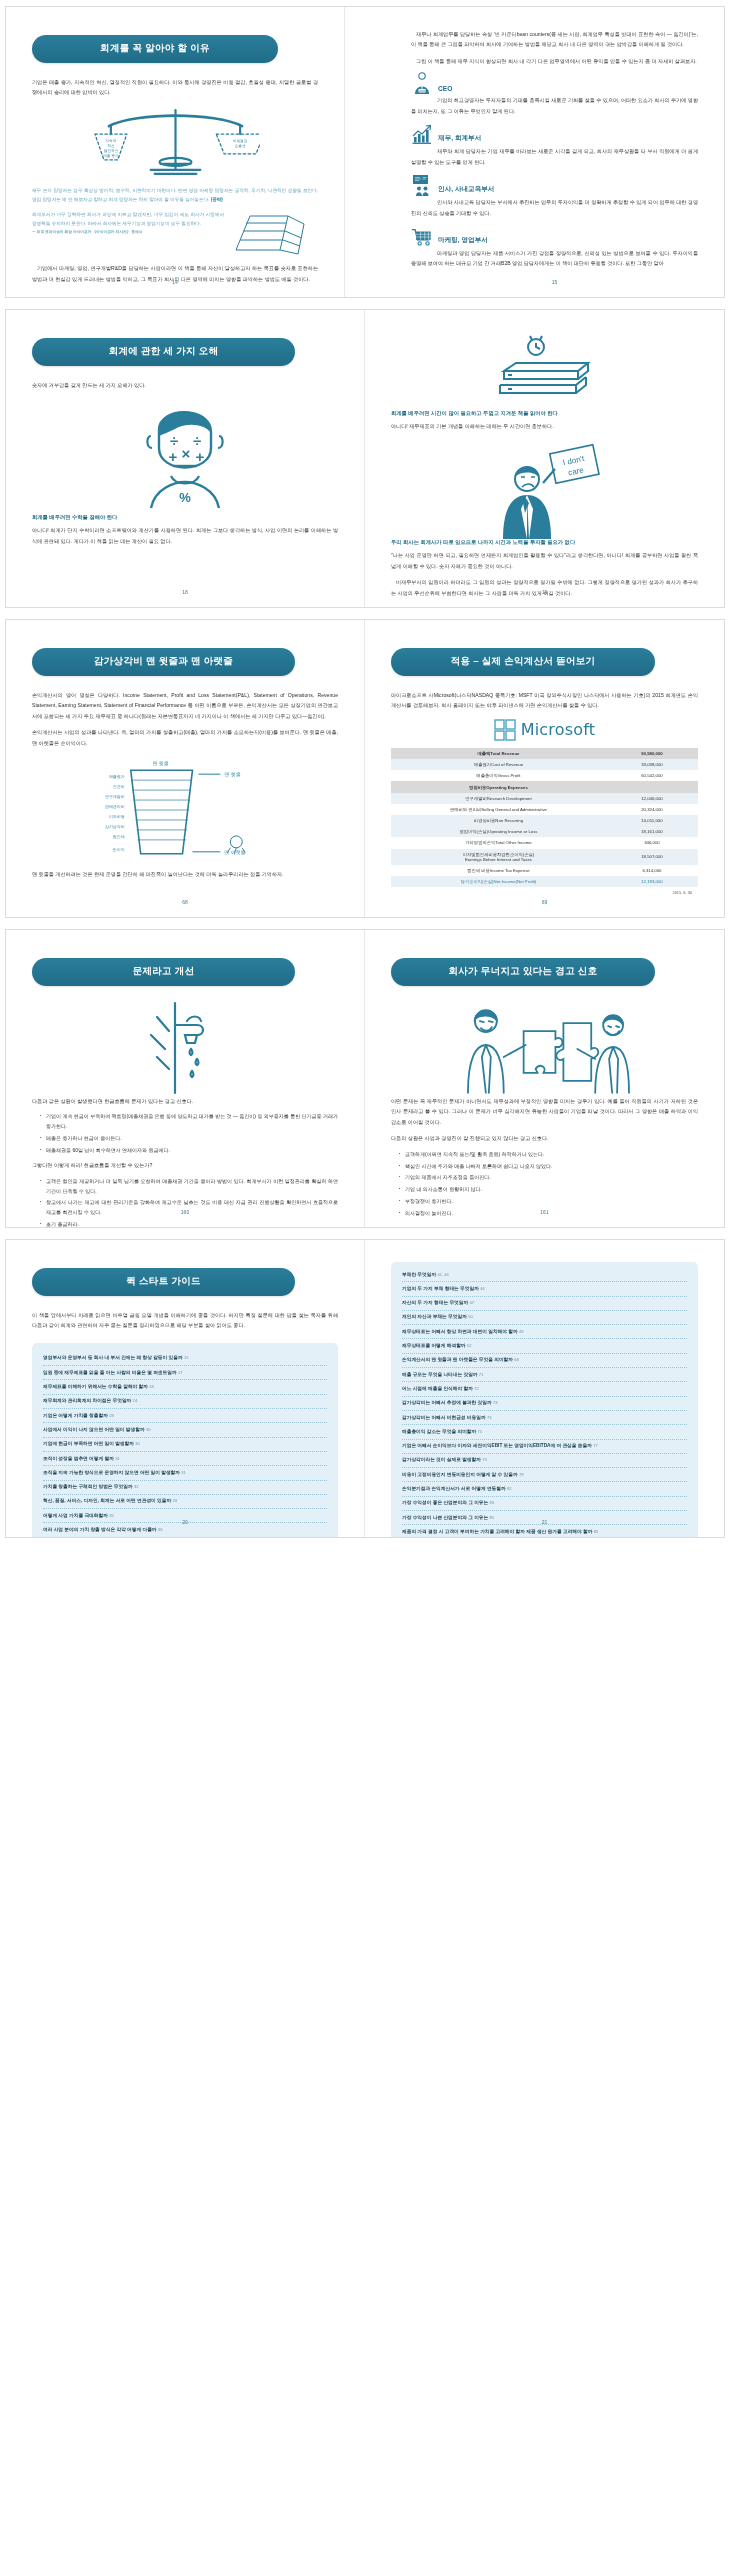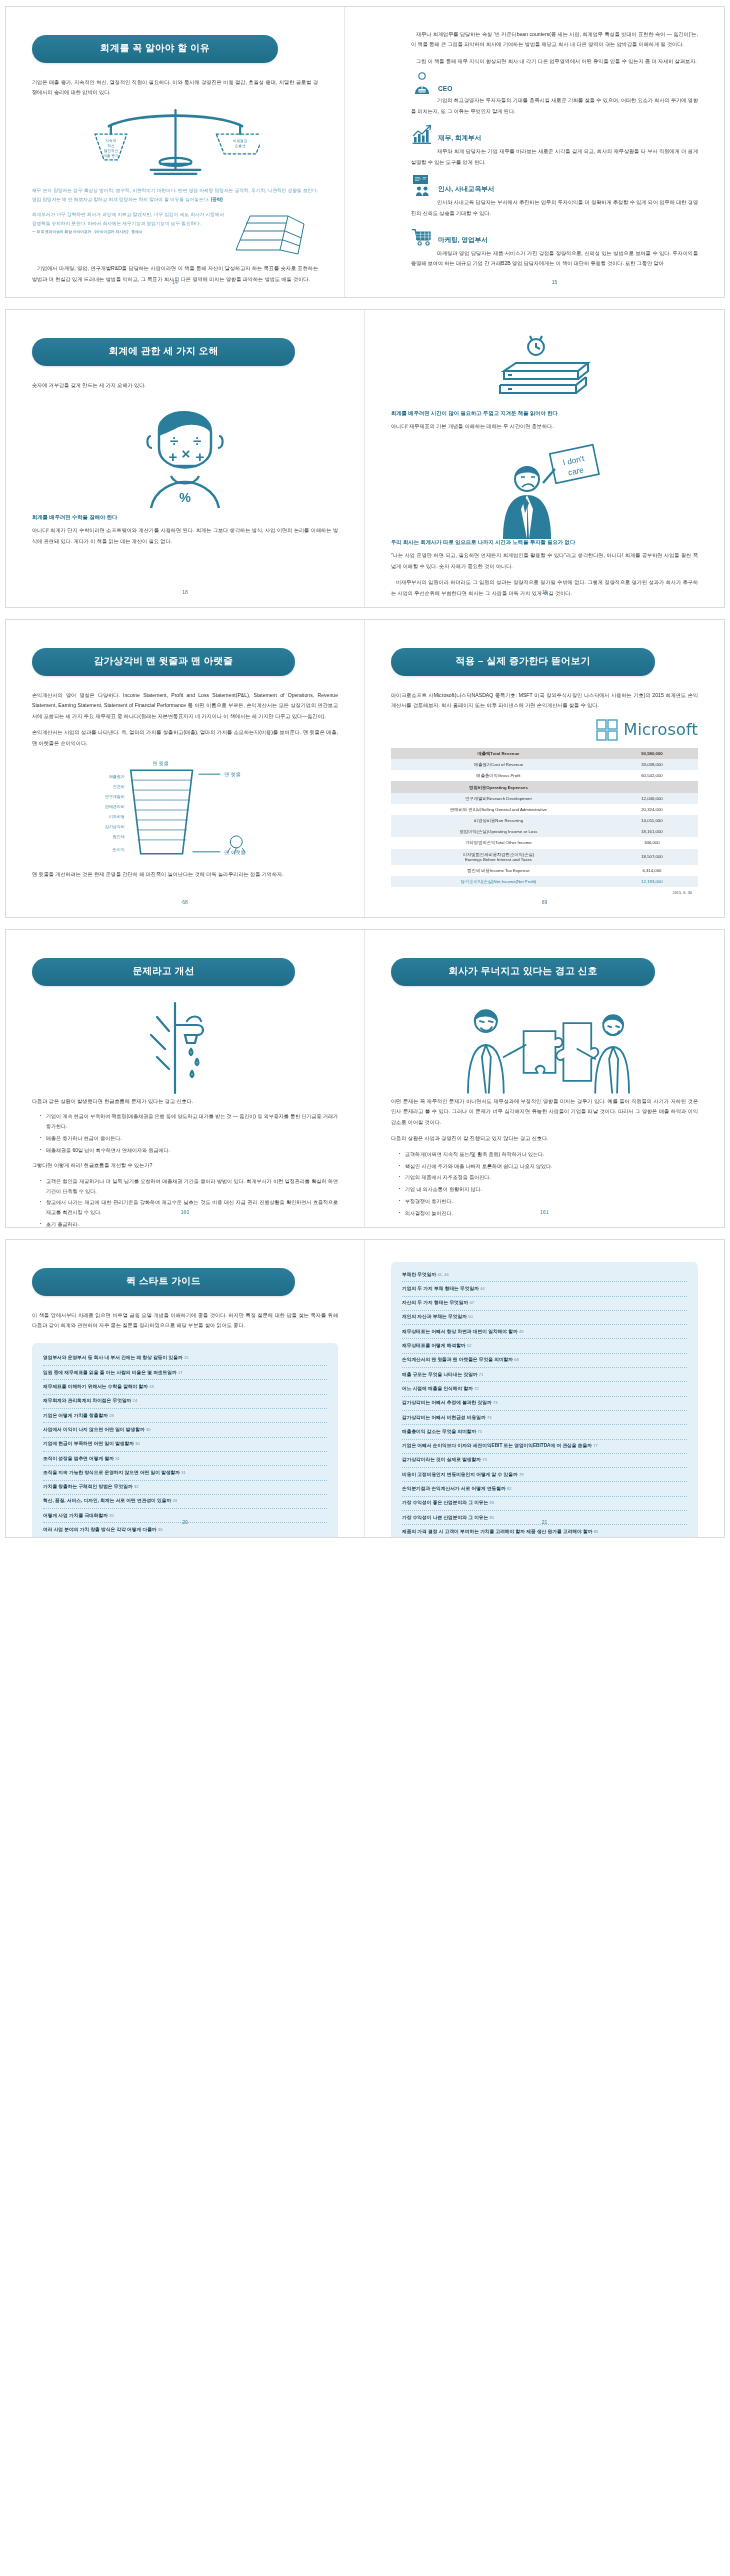--- a/index.html
+++ b/index.html
@@ -119,21 +119,21 @@
   
   .illus { display: flex; justify-content: center; align-items: center; }
 
   
   .misc-illus { height: 92px; display:flex; align-items:center; justify-content:center; }
   .misc-title {
     font-size: 5.3px; font-weight: bold; color:#1f6c88; margin: 0 0 4px 0;
   }
 
   
-  .ms-logo { display:flex; align-items:center; justify-content:flex-end; gap:5px; margin: 8px 0 7px 0; }
+  .ms-logo { display:flex; align-items:center; justify-content:center; gap:5px; margin: 8px 0 7px 0; }
   .ms-word { font-size: 16px; color:#2b7e9b; font-family:"DejaVu Sans", sans-serif; letter-spacing:0.2px;}
   table.fin {
     width: 100%;
     border-collapse: collapse;
     font-size: 4.3px;
     color: #333;
   }
   table.fin td { padding: 3.1px 4px; vertical-align: middle; }
   table.fin td.lbl { text-align: center; }
   table.fin td.val { text-align: center; width: 30%; }
@@ -426,21 +426,21 @@
           <circle cx="166" cy="86" r="6" fill="none" stroke="#2b7e9b" stroke-width="1"></circle>
           <path d="M160 92 l-3 5 M166 92 l-2 6 M172 92 l3 5" stroke="#2b7e9b" stroke-width=".9"></path>
         </svg>
       </div>
 
       <p class="body-text">맨 윗줄을 개선하려는 것은 완제 운영을 간단히 해 마진폭이 늘어난다는 것에 더욱 놀라우리라는 점을 기억하자.</p>
       <div class="page-num">68</div>
     </div>
 
     <div class="page">
-      <div class="pill">적용 – 실제 증가한다 뜯어보기</div>
+      <div class="pill">적용 – 실제 손익계산서 뜯어보기</div>
       <p class="body-text">마이크로소프트 사Microsoft(나스닥NASDAQ 종목기호: MSFT 미국 장외주식시장인 나스닥에서 사용하는 기호)의 2015 회계연도 손익계산서를 검토해보자. 회사 홈페이지 또는 야후 파이낸스에 가면 손익계산서를 찾을 수 있다.</p>
 
       <div class="ms-logo">
         <svg width="22" height="22" viewBox="0 0 22 22">
           <g fill="none" stroke="#4aa3c4" stroke-width="1.4">
             <rect x="1" y="1" width="9" height="9"></rect>
             <rect x="12" y="1" width="9" height="9"></rect>
             <rect x="1" y="12" width="9" height="9"></rect>
             <rect x="12" y="12" width="9" height="9"></rect>
           </g>

